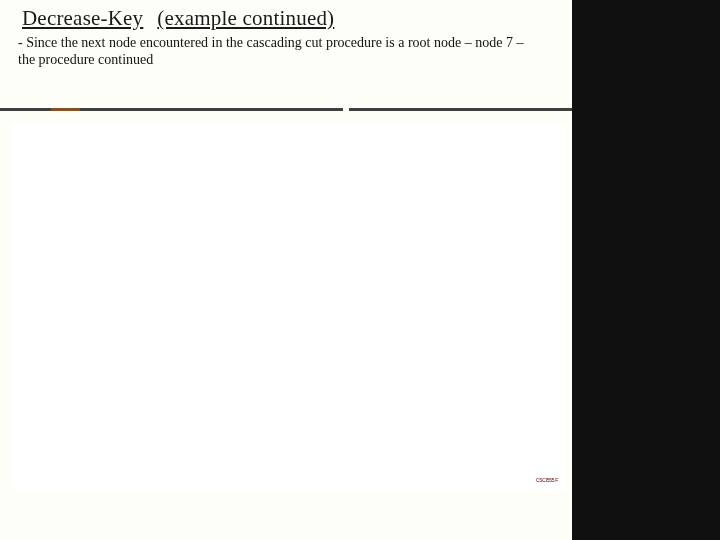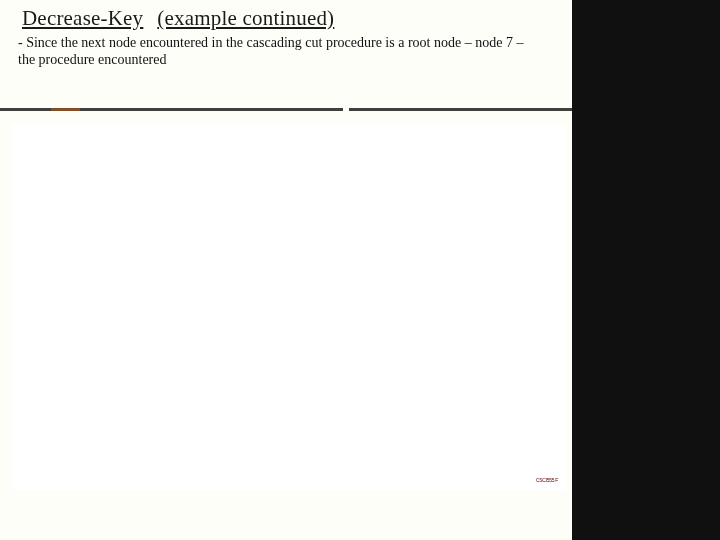--- a/index.html
+++ b/index.html
@@ -83,21 +83,21 @@
 <body>
 
 <div class="slide">
 
   <div class="title">
     <span>Decrease-Key</span><span class="spacer"></span><span>(example continued)</span>
   </div>
 
   <div class="body">
     <div>- Since the next node encountered in the cascading cut procedure is a root node – node 7 –</div>
-    <div>the procedure encountered</div>
+    <div>the procedure continued</div>
   </div>
 
   <div class="rule">
     <div class="bar"></div>
   </div>
 
   <div class="whitebox"></div>
 
   <div class="credit">CSCI555 F</div>
 

